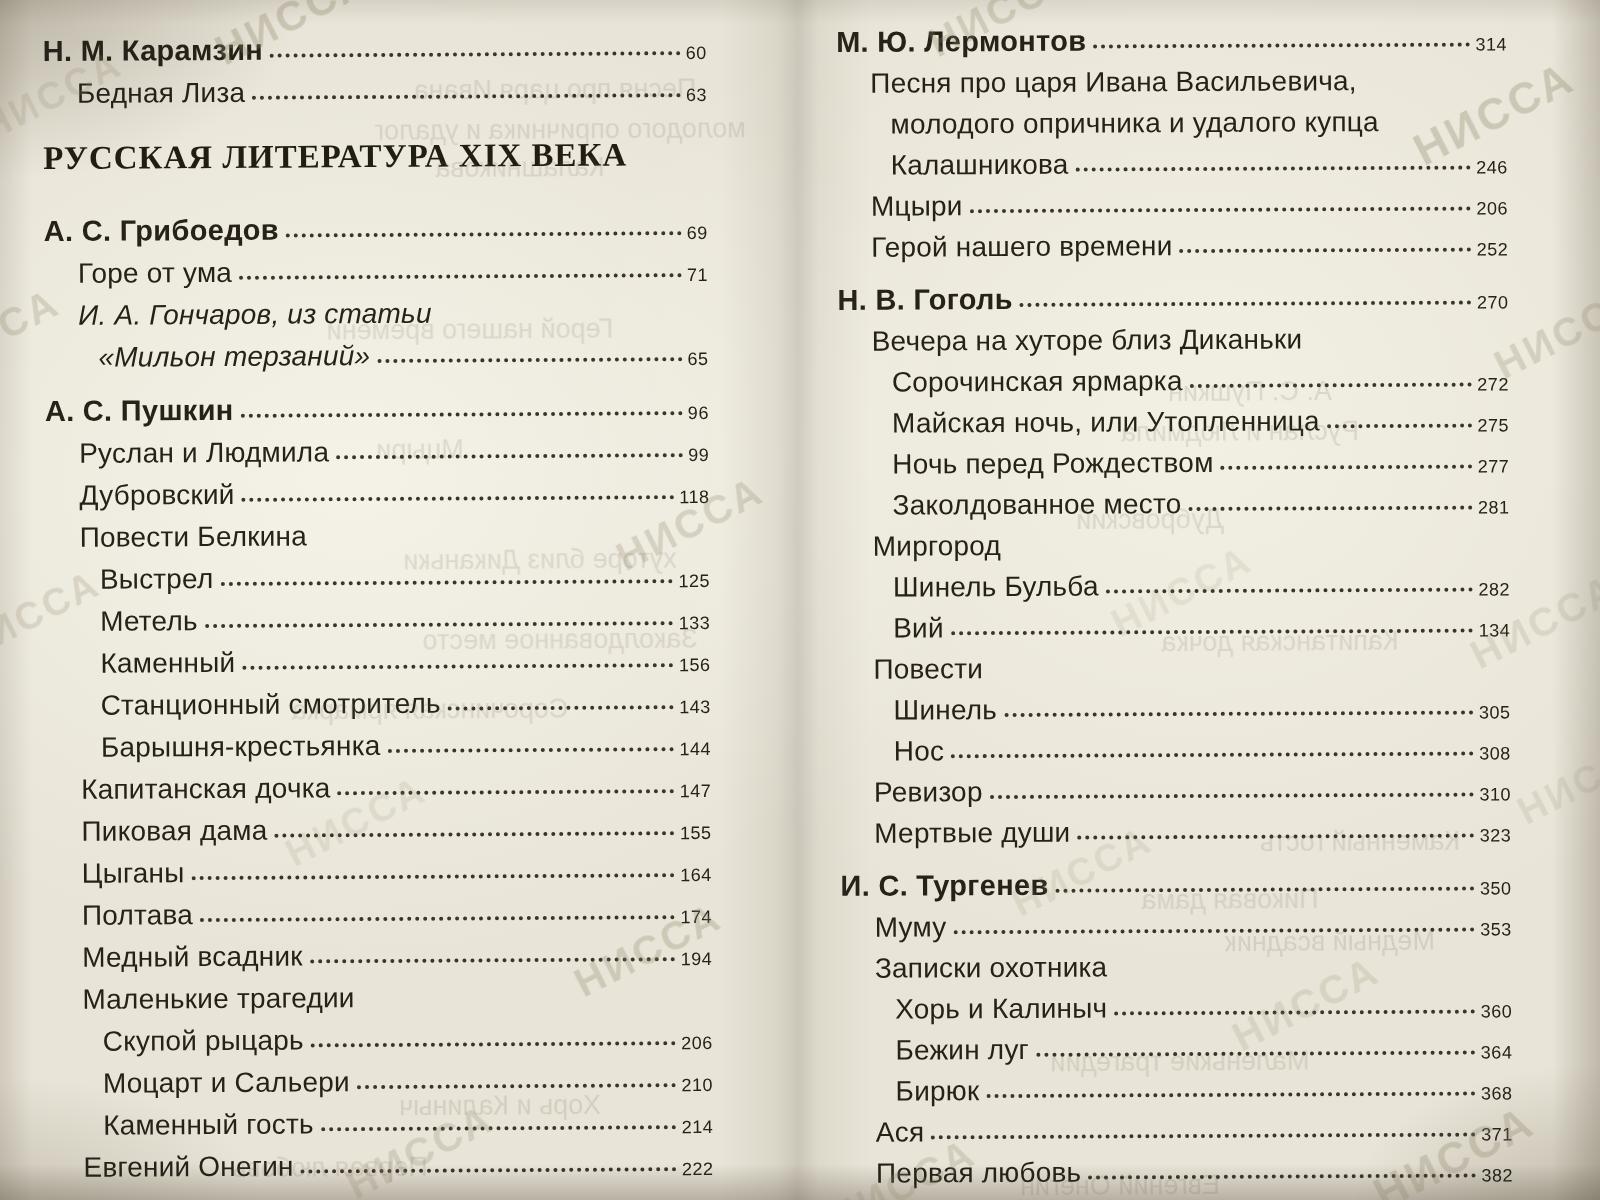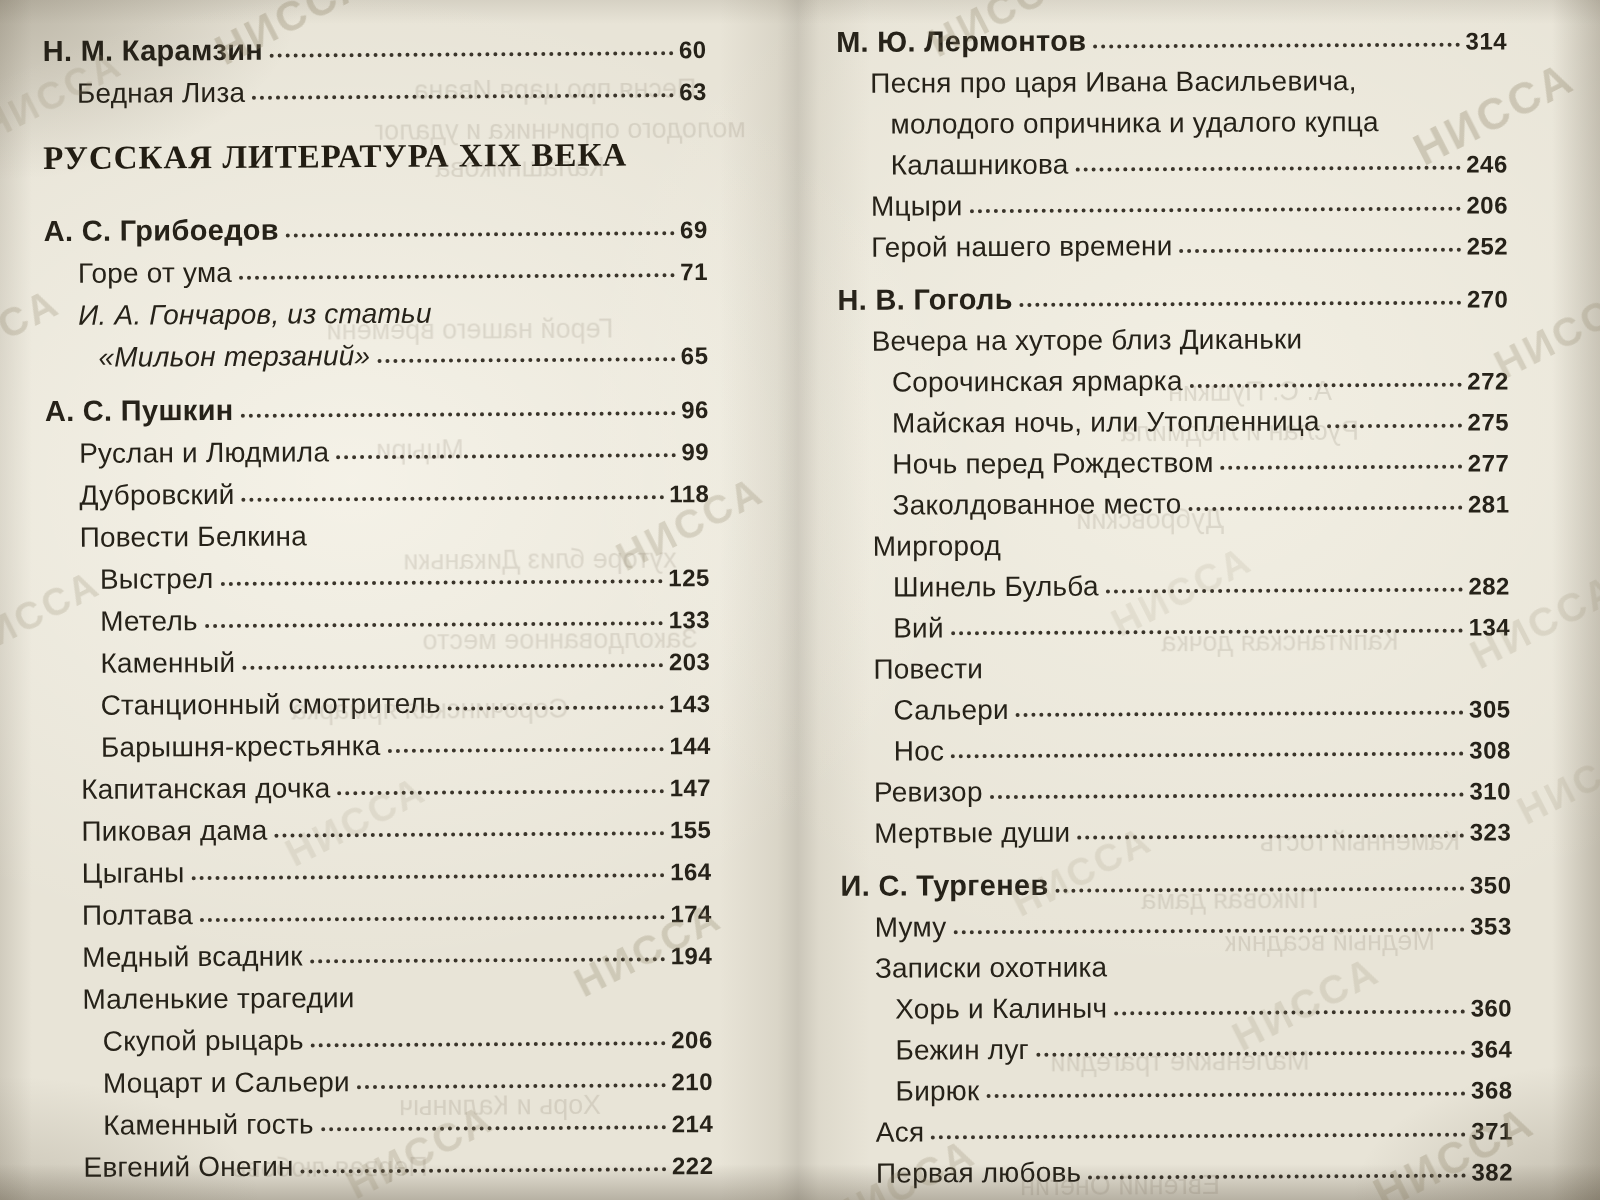--- a/index.html
+++ b/index.html
@@ -31,21 +31,21 @@
 
   .row { display:flex; align-items:flex-end; height:42px; color:#262219; font-size:28px; white-space:nowrap; }
   .page-right .row { height:41px; }
   .row .t { white-space:nowrap; letter-spacing:.2px; }
   .row.l0 .t { font-weight:bold; font-size:29px; letter-spacing:.3px; }
   .row.l1 { padding-left:34px; }
   .row.l2 { padding-left:54px; }
   .row.it .t { font-style:italic; }
   .row.gap { margin-top:12px; }
   .leader { flex:1 1 auto; min-width:18px; border-bottom:4px dotted #3a342a; margin:0 5px 9px 7px; }
-  .num { font-size:24px; letter-spacing:.5px;font-weight:bold; }
+  .num { font-size:18px; letter-spacing:.5px; }
 
   .heading {
     font-family:"Liberation Serif", serif; font-weight:bold; font-size:33px;
     letter-spacing:1px; color:#221d13; height:96px; display:flex; align-items:center;
   }
 
   .wm {
     position:absolute; font-weight:bold; font-size:40px; letter-spacing:3px;
     color:#8f8468; transform:translate(-50%,-50%) rotate(-27deg);
     white-space:nowrap; pointer-events:none; filter:blur(.4px);
@@ -114,21 +114,21 @@
         <span class="num">125</span>
       </div>
       <div class="row l2">
         <span class="t">Метель</span>
         <span class="leader"></span>
         <span class="num">133</span>
       </div>
       <div class="row l2">
         <span class="t">Каменный</span>
         <span class="leader"></span>
-        <span class="num">203</span>
+        <span class="num">156</span>
       </div>
       <div class="row l2">
         <span class="t">Станционный смотритель</span>
         <span class="leader"></span>
         <span class="num">143</span>
       </div>
       <div class="row l2">
         <span class="t">Барышня-крестьянка</span>
         <span class="leader"></span>
         <span class="num">144</span>
@@ -247,21 +247,21 @@
       </div>
       <div class="row l2">
         <span class="t">Вий</span>
         <span class="leader"></span>
         <span class="num">134</span>
       </div>
       <div class="row l1">
         <span class="t">Повести</span>
       </div>
       <div class="row l2">
-        <span class="t">Сальери</span>
+        <span class="t">Шинель</span>
         <span class="leader"></span>
         <span class="num">305</span>
       </div>
       <div class="row l2">
         <span class="t">Нос</span>
         <span class="leader"></span>
         <span class="num">308</span>
       </div>
       <div class="row l1">
         <span class="t">Ревизор</span>

